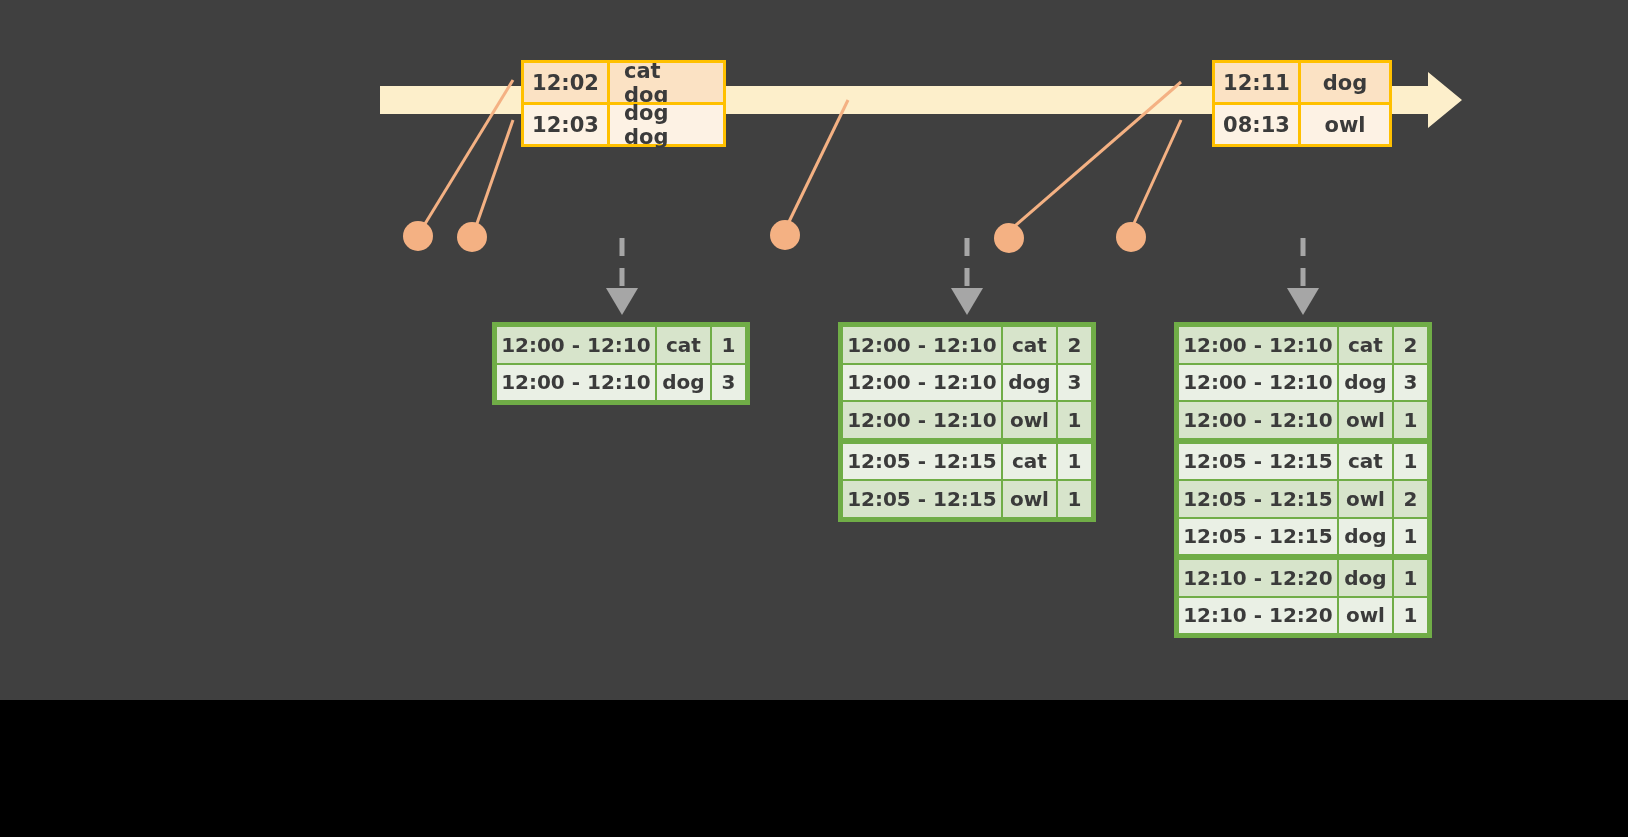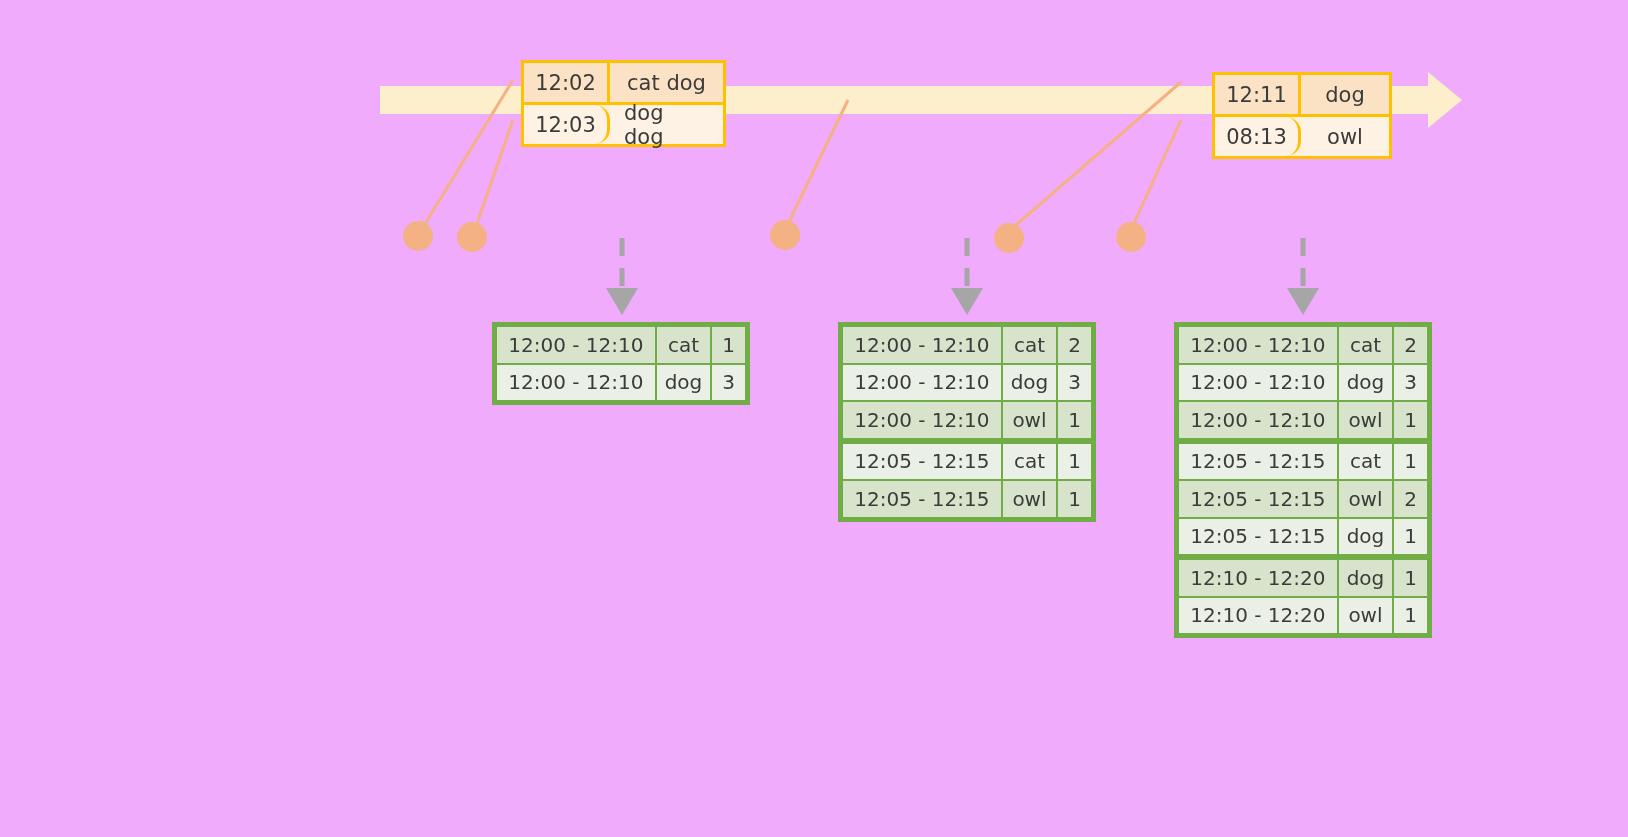--- a/index.html
+++ b/index.html
@@ -6,23 +6,24 @@
     margin: 0;
     padding: 0;
     background: #000000;
   }
   body {
     font-family: "DejaVu Sans", sans-serif;
   }
   #stage {
     position: relative;
     width: 1628px;
-    height: 837px;
-    background: #f0abfc;
+    height: 700px;
+    background: #404040;
     overflow: hidden;
+    font-weight: bold;
   }
   
   #timeline-svg {
     position: absolute;
     left: 0;
     top: 0;
     width: 1628px;
     height: 837px;
     pointer-events: none;
   }
@@ -56,21 +57,21 @@
     flex: 1;
     display: flex;
     align-items: center;
     justify-content: center;
     font-size: 21px;
     color: #3b3b3b;
     box-sizing: border-box;
     padding: 0 14px;
   }
   .shade-a { background: #FBE2C4; }
-  .shade-b { background: #FDF2E4; border-radius: 15px; }
+  .shade-b { background: #FDF2E4; }
 
   
   .res-table {
     position: absolute;
     border: 4px solid #70AD47;
     box-sizing: border-box;
     background: #70AD47;
   }
   .res-row {
     display: flex;
@@ -134,21 +135,21 @@
       <div class="evt-time shade-a">12:02</div>
       <div class="evt-words shade-a">cat dog</div>
     </div>
     <div class="evt-row">
       <div class="evt-time shade-b">12:03</div>
       <div class="evt-words shade-b">dog dog</div>
     </div>
   </div>
 
 
-  <div class="evt-box" id="evt-3" style="left:1212px; top:72px; width:180px;">
+  <div class="evt-box" id="evt-3" style="left:1212px; top:60px; width:180px;">
     <div class="evt-row">
       <div class="evt-time shade-a">12:11</div>
       <div class="evt-words shade-a">dog</div>
     </div>
     <div class="evt-row">
       <div class="evt-time shade-b">08:13</div>
       <div class="evt-words shade-b">owl</div>
     </div>
   </div>
 

